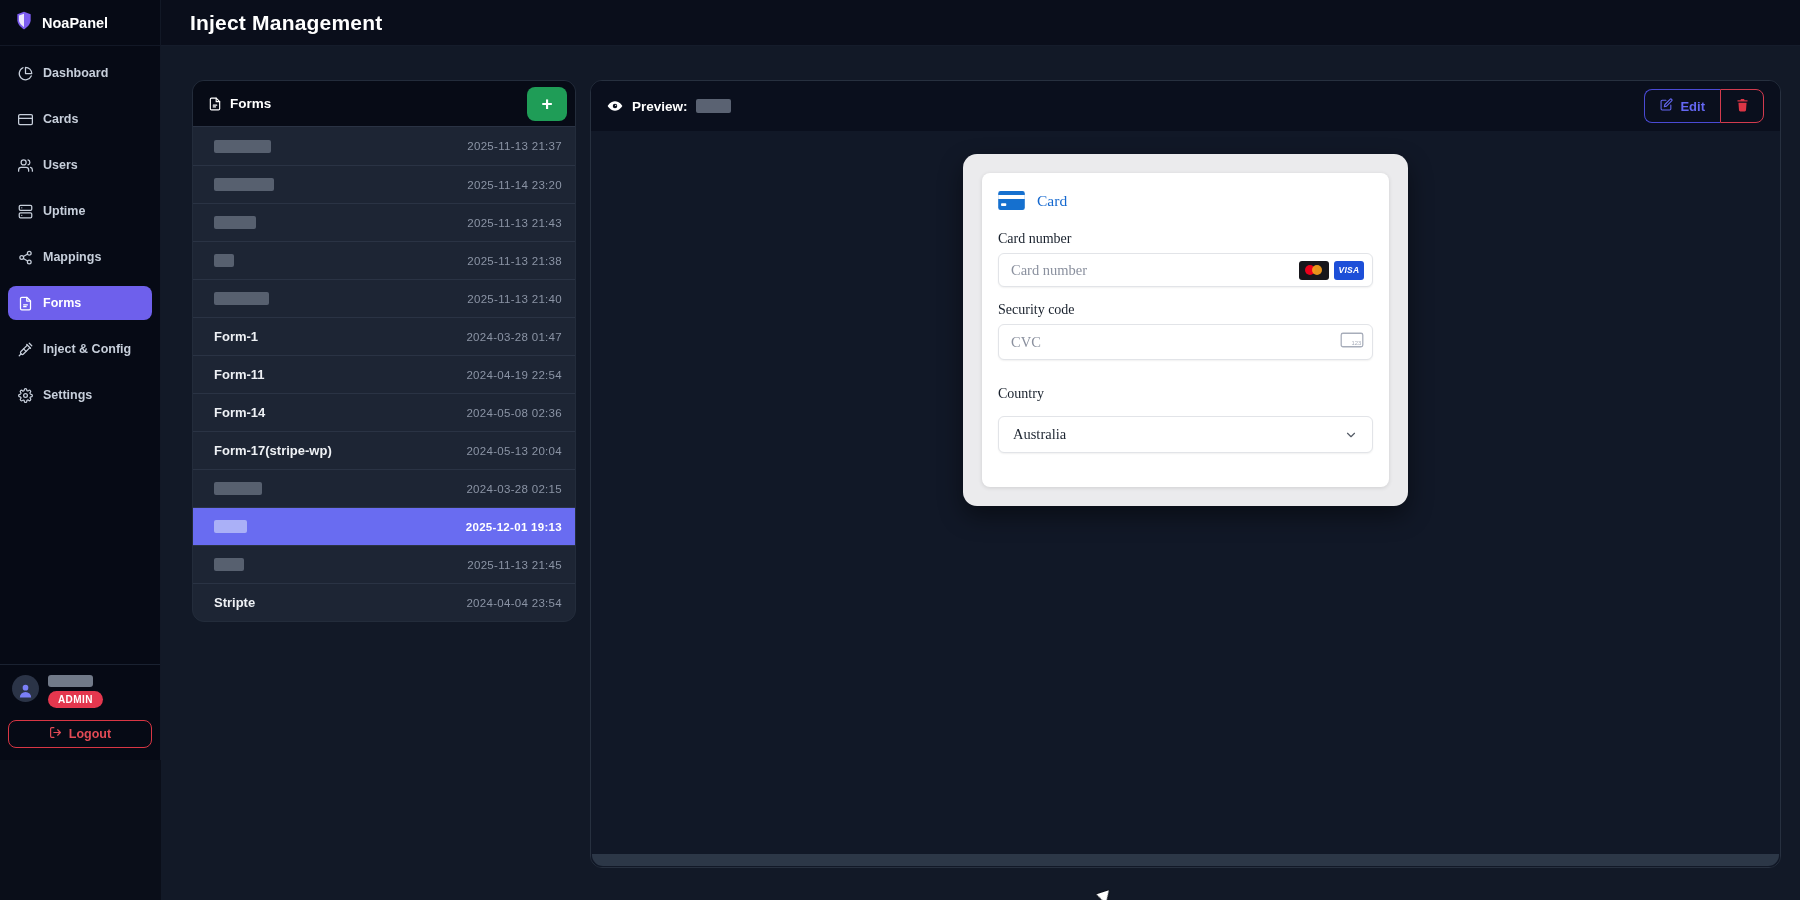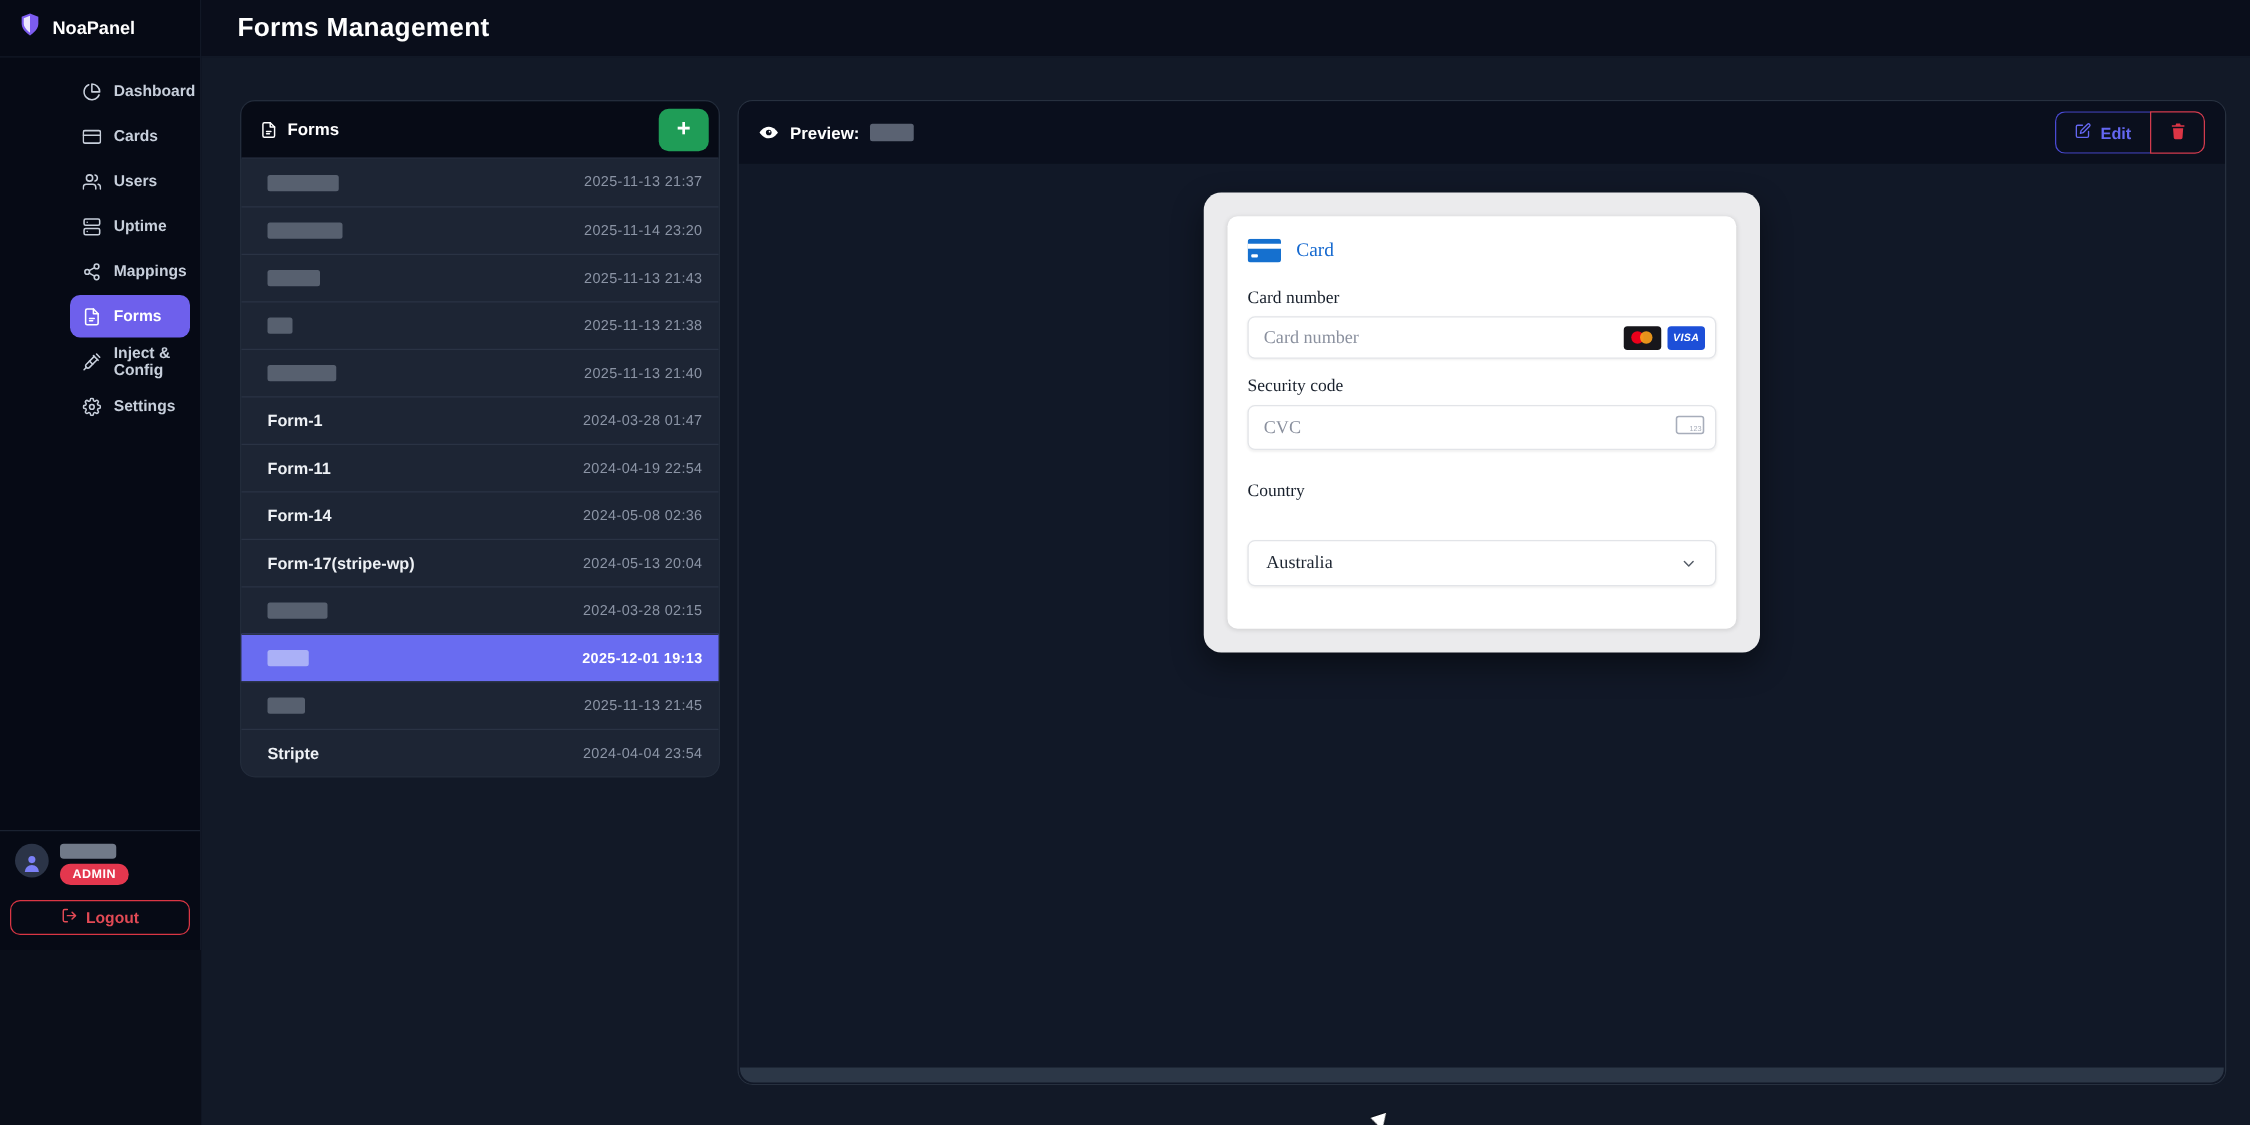--- a/index.html
+++ b/index.html
@@ -5,21 +5,21 @@
   * { margin:0; padding:0; box-sizing:border-box; }
   html,body { width:1800px; height:900px; overflow:hidden; }
   body { font-family:"Liberation Sans","DejaVu Sans",sans-serif; background:#0a0e19; color:#e8ecf3; }
   .app { display:flex; width:1800px; height:900px; }
 
   
   .sidebar { width:161px; height:760px; background:#060a15; border-right:1px solid #121826; display:flex; flex-direction:column; flex-shrink:0; }
   .logo-row { height:46px; display:flex; align-items:center; gap:8px; padding:0 14px; border-bottom:1px solid #121826; }
   .logo-row svg { width:20px; height:20px; }
   .logo-name { font-size:14.5px; font-weight:700; color:#ffffff; }
-  .nav { padding:10px 8px; display:flex; flex-direction:column; gap:2px;margin-left:48px; }
+  .nav { padding:10px 8px; display:flex; flex-direction:column; gap:12px; }
   .nav-item { height:34px; display:flex; align-items:center; gap:10px; padding:0 10px; border-radius:8px; cursor:pointer; color:#c7cfdb; }
   .nav-item .nav-icon { width:15px; height:15px; display:inline-flex; }
   .nav-item .nav-icon svg { width:15px; height:15px; fill:none; stroke:#c7cfdb; stroke-width:2; stroke-linecap:round; stroke-linejoin:round; }
   .nav-item .nav-label { font-size:12.5px; font-weight:600; }
   .nav-item.active { background:#6e60ec; color:#ffffff; }
   .nav-item.active .nav-icon svg { stroke:#ffffff; }
   .sidebar-spacer { flex:1; }
   .sidebar-footer { border-top:1px solid #1a2231; padding:10px 8px 12px 8px; }
   .user-row { display:flex; align-items:flex-start; gap:9px; padding:0 4px; }
   .avatar { width:27px; height:27px; border-radius:50%; background:#2b3447; display:flex; align-items:center; justify-content:center; overflow:hidden; }
@@ -79,21 +79,21 @@
   .brand-mc { width:30px; height:19px; background:#17161b; border-radius:3px; position:relative; }
   .brand-mc i { position:absolute; top:4.5px; width:10px; height:10px; border-radius:50%; display:block; }
   .brand-mc .mc-red { left:6px; background:#eb001b; }
   .brand-mc .mc-org { left:13px; background:#f79e1b; opacity:.92; }
   .brand-visa { width:30px; height:19px; background:#1d4fd8; border-radius:3px; color:#ffffff; font-size:8.5px; font-style:italic; font-weight:700; display:flex; align-items:center; justify-content:center; letter-spacing:.3px; font-family:"Liberation Sans",sans-serif; }
   .two-col { display:flex; gap:22px; margin-top:15px; }
   .col { flex:1; }
   .col .text-input input { height:36px; }
   .cvc-icon { position:absolute; right:9px; }
   .country-label { margin-top:26px; }
-  .select-box { margin-top:30px; height:37px; border:1px solid #e2e4e8; border-radius:6px; box-shadow:0 1px 2px rgba(0,0,0,.06); display:flex; align-items:center; padding:0 14px; font-size:14.5px; color:#1c2430; background:#fff; cursor:pointer; }
+  .select-box { margin-top:14px; height:37px; border:1px solid #e2e4e8; border-radius:6px; box-shadow:0 1px 2px rgba(0,0,0,.06); display:flex; align-items:center; padding:0 14px; font-size:14.5px; color:#1c2430; background:#fff; cursor:pointer; }
   .select-box svg { margin-left:auto; width:14px; height:14px; fill:none; stroke:#545b66; stroke-width:2; stroke-linecap:round; stroke-linejoin:round; }
 
   .cursor { position:absolute; left:1098px; top:892px; width:0; height:0; border-left:6px solid transparent; border-right:7px solid transparent; border-top:12px solid #ffffff; transform:rotate(-18deg); filter:drop-shadow(0 0 1px #000); }
 </style>
 </head>
 <body>
 
 <div class="app">
 
   <aside class="sidebar">
@@ -210,21 +210,21 @@
               <polyline points="16 17 21 12 16 7"></polyline>
               <line x1="21" y1="12" x2="9" y2="12"></line>
             </svg></span>
         <span>Logout</span>
       </button>
     </div>
   </aside>
 
   <div class="main">
     <header class="topbar">
-      <h1 class="page-title">Forms Management</h1>
+      <h1 class="page-title">Inject Management</h1>
     </header>
 
     <div class="content">
 
       <section class="forms-panel">
         <div class="forms-panel-header">
           <span class="file-icon">
               <svg viewBox="0 0 24 24">
                 <path d="M14 2H6a2 2 0 0 0-2 2v16a2 2 0 0 0 2 2h12a2 2 0 0 0 2-2V8z"></path>
                 <polyline points="14 2 14 8 20 8"></polyline>

